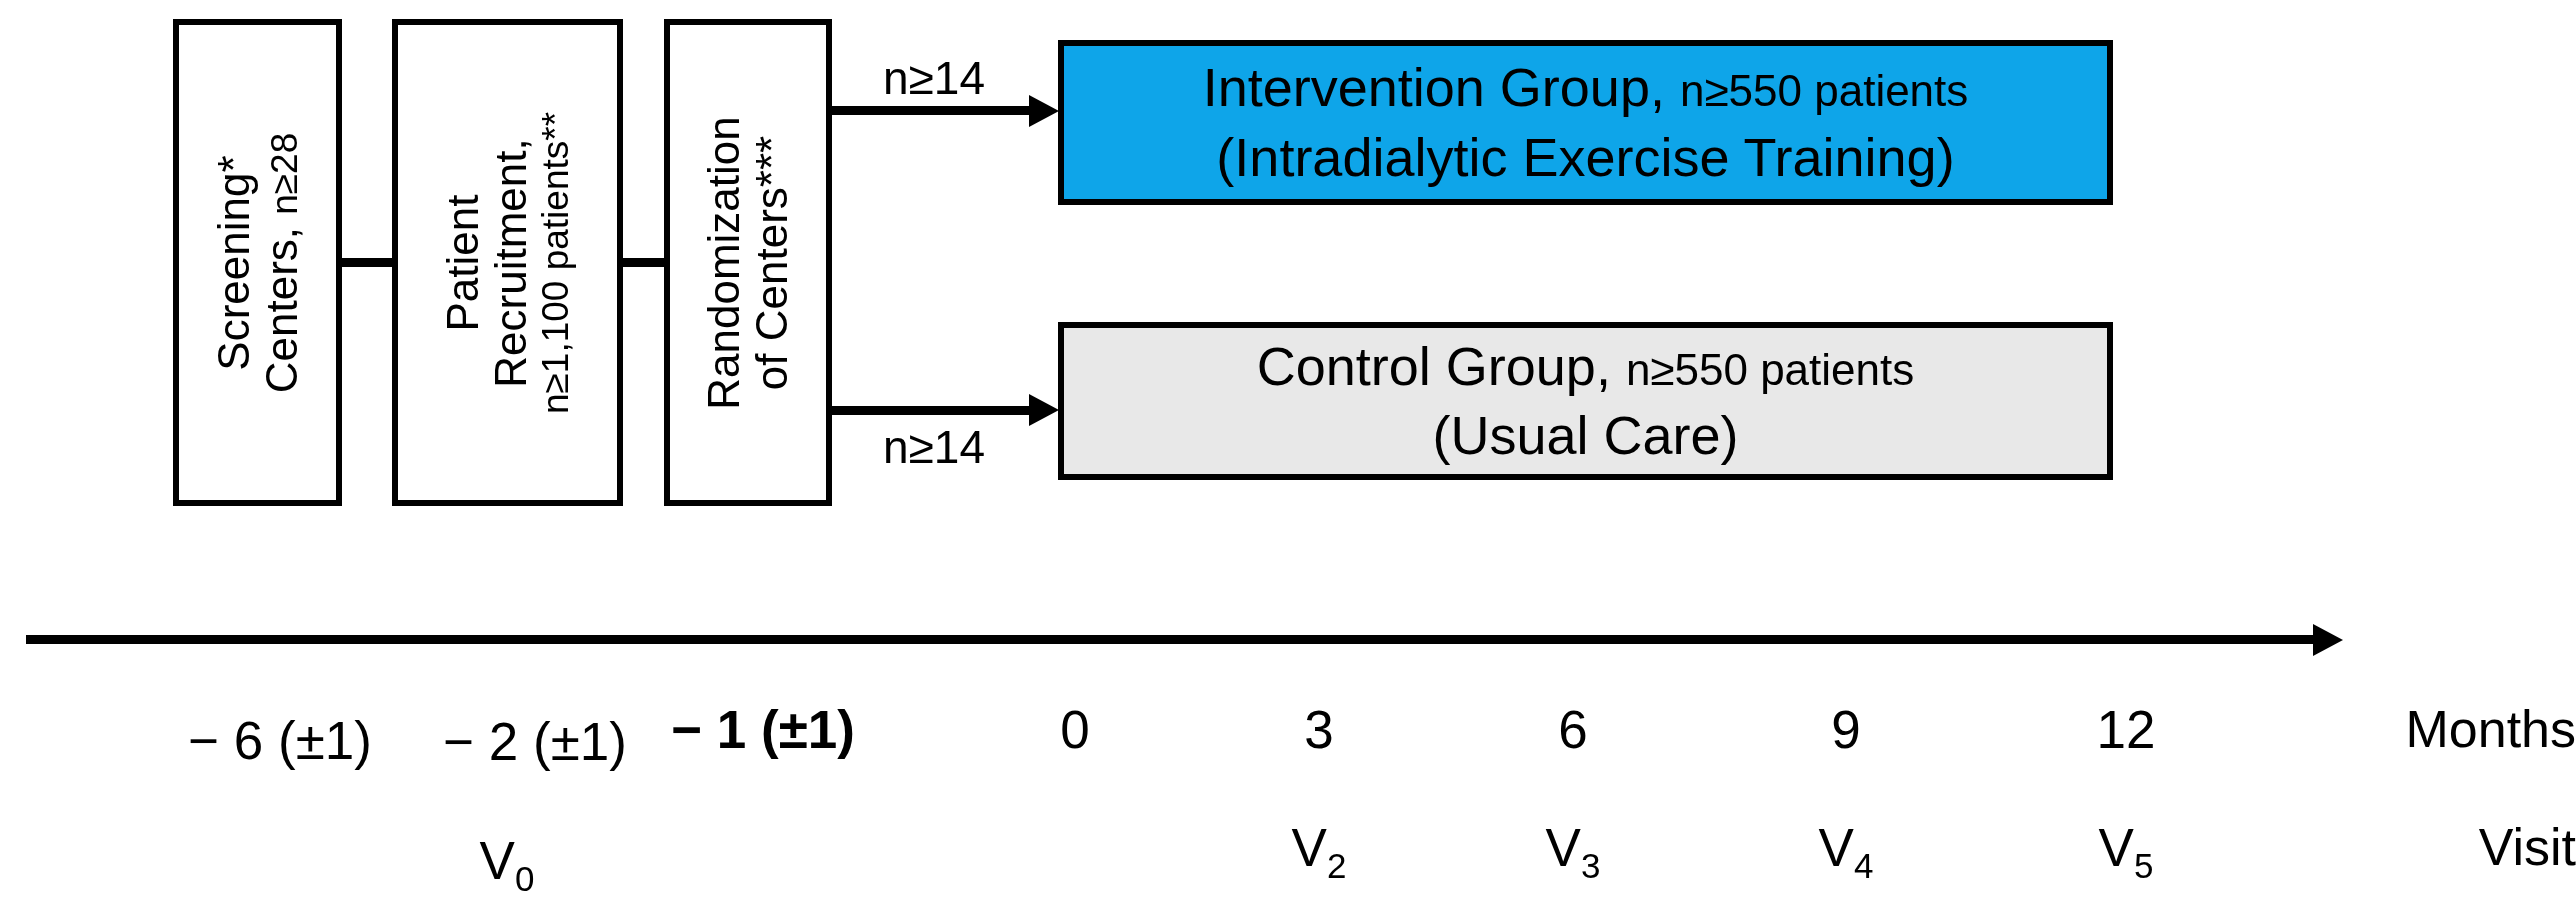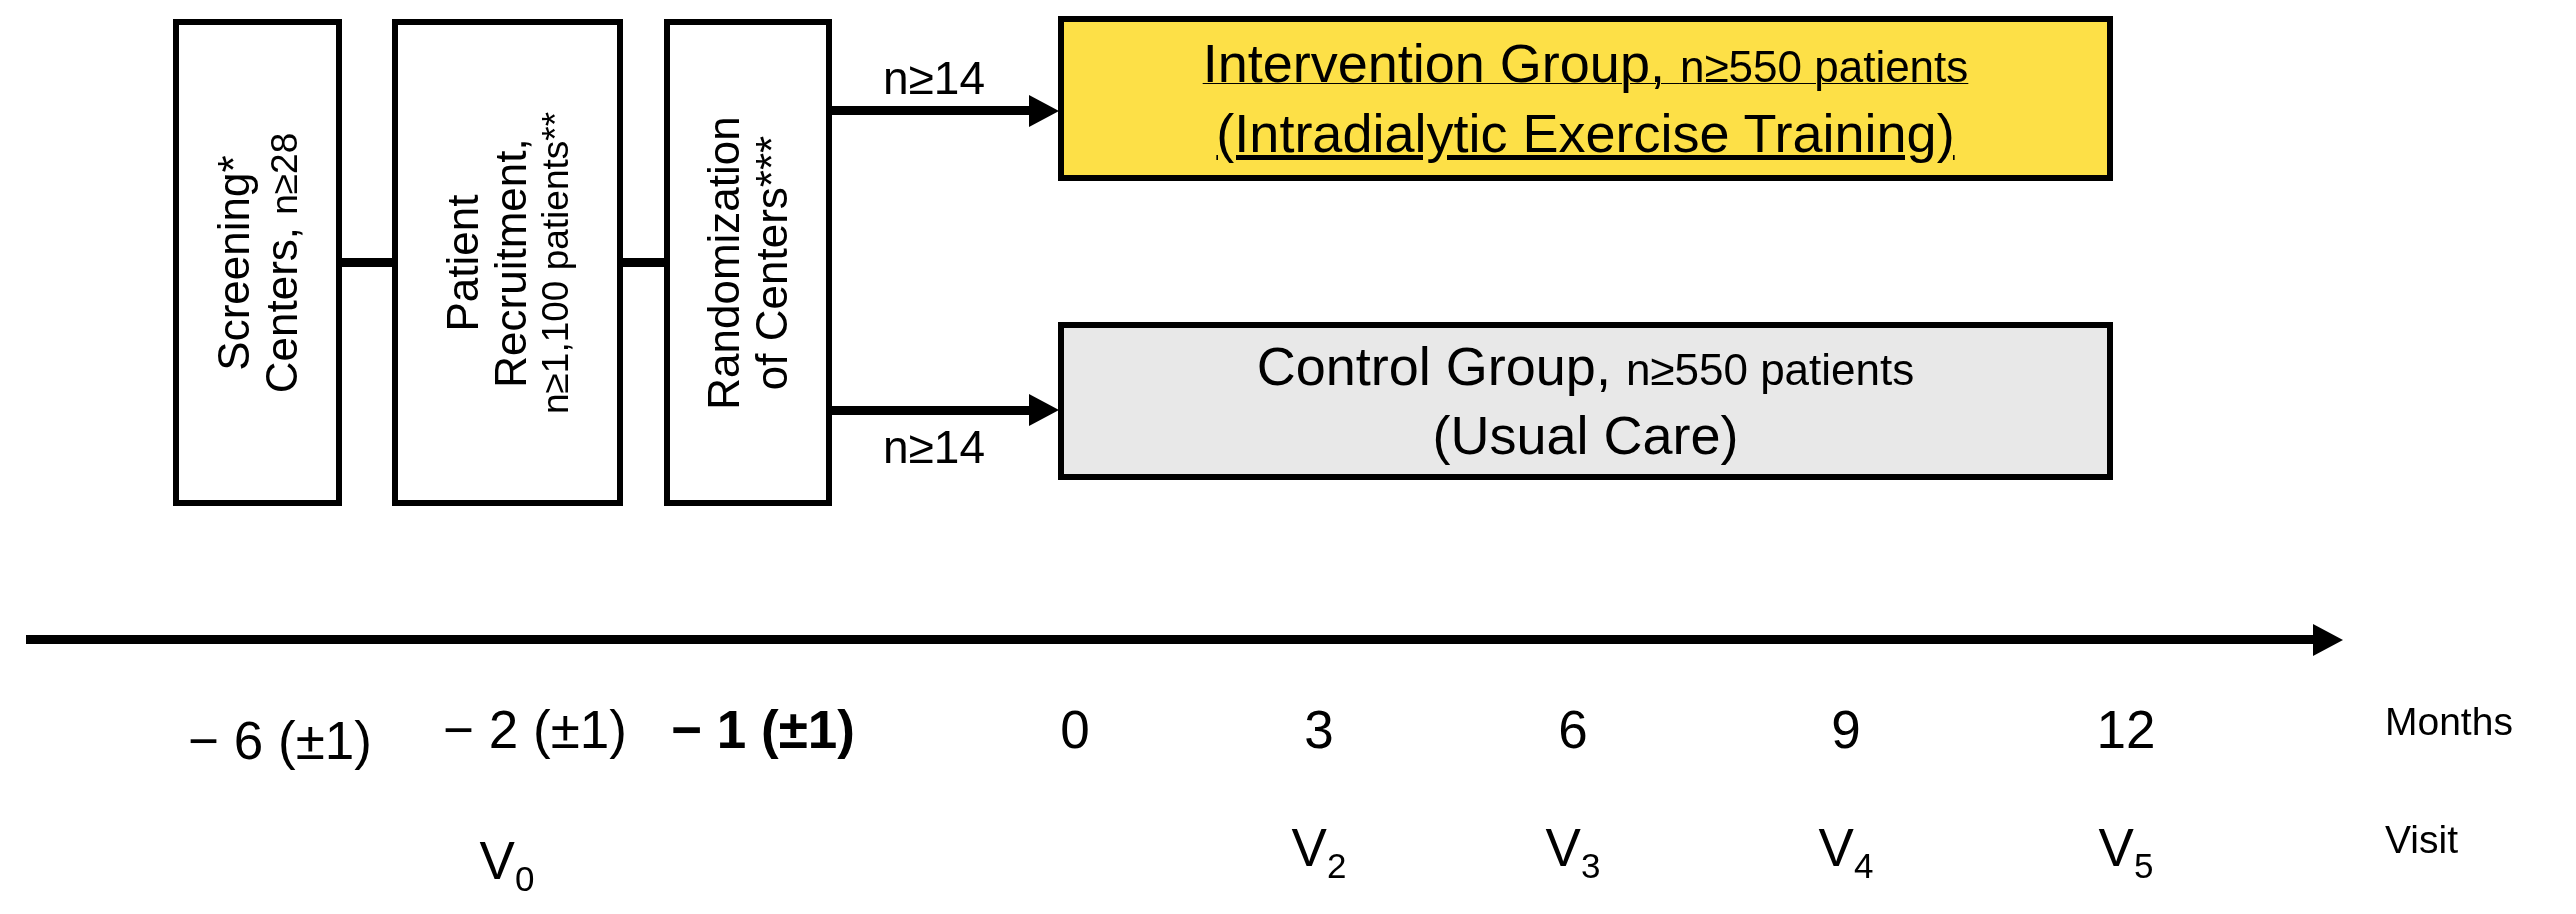--- a/index.html
+++ b/index.html
@@ -77,23 +77,23 @@
     top: 819px;
     width: 280px;
     text-align: center;
     font-size: 53px;
     line-height: 1.1;
   }
   .visit-label sub, .axis-visit sub { font-size: 35px; }
   .axis-caption {
     position: absolute;
     left: 2385px;
-    font-size: 39px;
+    font-size: 52px;
     line-height: 1.1;
-    text-align: left;
+    text-align: right;
     width: 191px;
   }
 </style>
 </head>
 <body>
 
 <div id="figure">
 
   <div class="stage-box" style="left:173px; top:19px; width:169px; height:487px;">
     <div class="vtext">
@@ -122,35 +122,35 @@
   </div>
 
   <div class="flow-label" style="left:841px; top:53px;">n≥14</div>
   <div class="hline" style="left:829px; top:106px; width:202px;"></div>
   <div class="arrowhead" style="left:1029px; top:95px;"></div>
 
   <div class="hline" style="left:829px; top:406px; width:202px;"></div>
   <div class="arrowhead" style="left:1029px; top:394px;"></div>
   <div class="flow-label" style="left:841px; top:422px;">n≥14</div>
 
-  <div class="arm-box" style="top: 16px; height: 165px; background: #fde047; text-decoration: underline;">
+  <div class="arm-box" style="top: 40px; height: 165px; background: #0ea5e9;">
     <div><span class="arm-lg">Intervention Group, </span><span class="arm-sm">n≥550 patients</span></div>
     <div class="arm-lg">(Intradialytic Exercise Training)</div>
   </div>
 
   <div class="arm-box" style="top: 322px; height: 158px; background: rgb(232, 232, 232);">
     <div><span class="arm-lg">Control Group, </span><span class="arm-sm">n≥550 patients</span></div>
     <div class="arm-lg">(Usual Care)</div>
   </div>
 
   <div class="hline" style="left:26px; top:635px; width:2289px;"></div>
   <div class="arrowhead" style="left:2313px; top:624px;"></div>
 
   <div class="tick-label" style="left:140px;margin-top:11px;">− 6 (±1)</div>
-  <div class="tick-label" style="left:395px;">− 2 (±1)</div>
+  <div class="tick-label" style="left:395px;margin-top:12px;">− 2 (±1)</div>
   <div class="tick-label" style="left:623px;font-weight:bold;">− 1 (±1)</div>
   <div class="tick-label" style="left:935px;">0</div>
   <div class="tick-label" style="left:1179px;">3</div>
   <div class="tick-label" style="left:1433px;">6</div>
   <div class="tick-label" style="left:1706px;">9</div>
   <div class="tick-label" style="left:1986px;">12</div>
   <div class="axis-caption" style="top:701px;">Months</div>
 
   <div class="visit-label" style="left:367px;margin-top:13px;"><span>V</span><sub>0</sub></div>
   <div class="visit-label" style="left:1179px;"><span>V</span><sub>2</sub></div>

